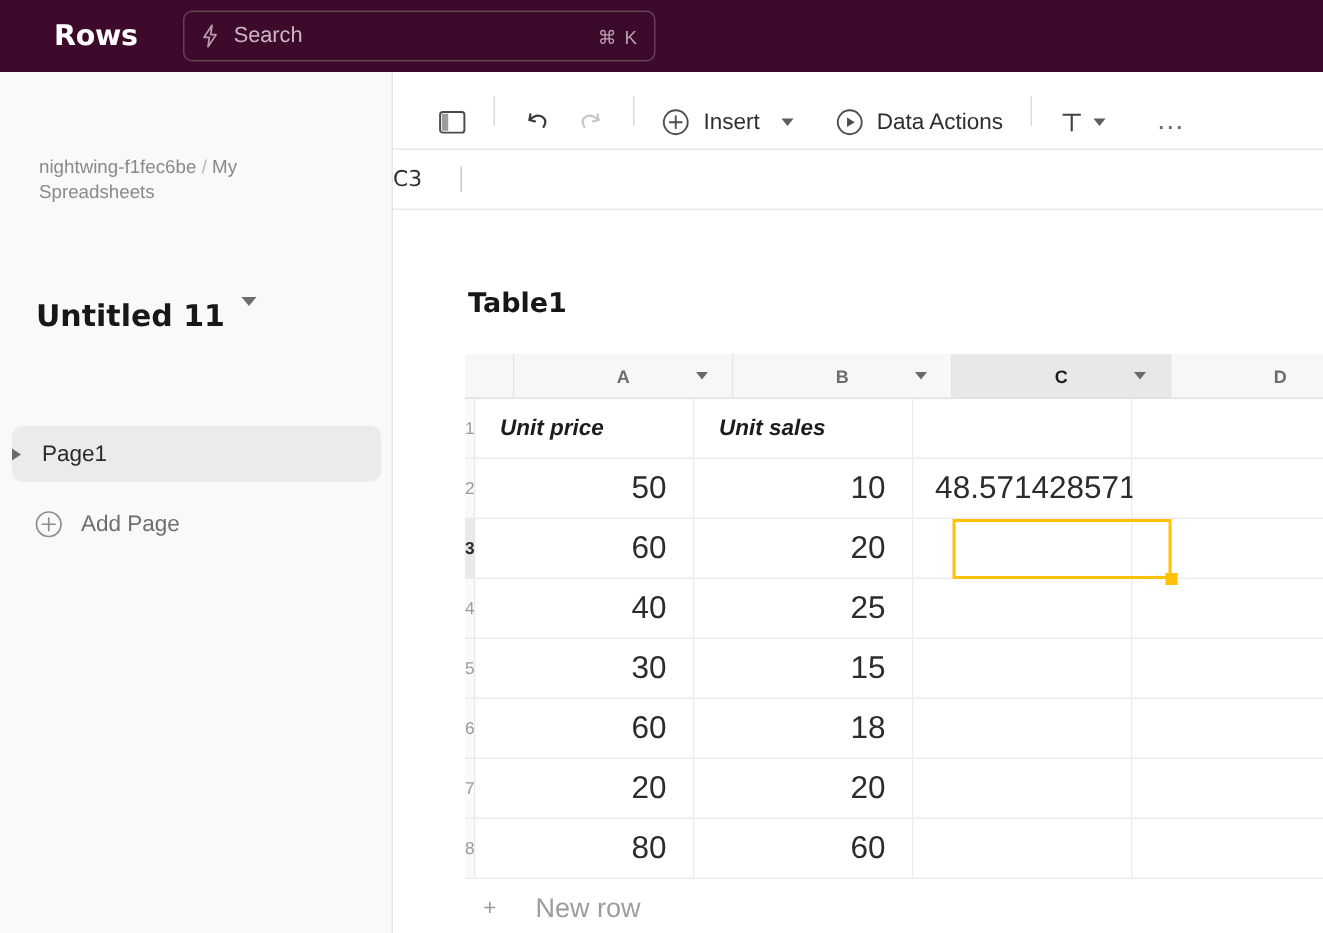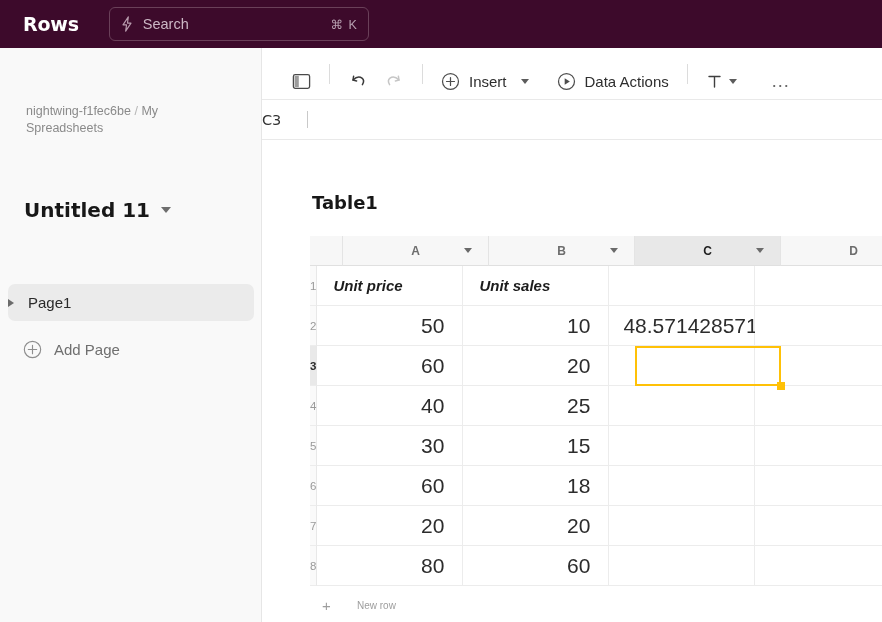--- a/index.html
+++ b/index.html
@@ -12,46 +12,46 @@
   #app { position: relative; width: 882px; height: 622px; }
 
   
   .topbar {
     position: absolute; left: 0; top: 0; width: 882px; height: 48px;
     background: #3D0A2B;
     display: flex; align-items: center;
   }
   .brand {
     color: #ffffff; font-size: 19px; font-weight: bold;
-    letter-spacing: -0.2px; margin-left: 23px;
+    letter-spacing: -0.2px; margin-left: 36px;
     font-family: "DejaVu Sans", sans-serif;
   }
   .searchbox {
-    margin-left: 30px; width: 260px; height: 34px;
+    margin-left: 30px; width: 315px; height: 34px;
     border: 1px solid #6a4059; border-radius: 6px;
     display: flex; align-items: center; padding: 0 10px;
     background: transparent;
   }
   .bolt-icon { width: 14px; height: 16px; flex: none; margin-right: 9px; }
   .search-ph { color: #cbb7c4; font-size: 14.5px; flex: 1; }
   .kbd { color: #b7a0b0; font-size: 12.5px; letter-spacing: 1px; }
 
   
   .sidebar {
     position: absolute; left: 0; top: 48px; width: 262px; height: 574px;
     background: #f9f9f9; border-right: 1px solid #e6e6e6;
   }
   .breadcrumb {
     position: absolute; left: 26px; top: 55px; width: 200px;
     font-size: 12.5px; color: #8a8a8a; line-height: 17px;
   }
   .breadcrumb .sep { color: #b5b5b5; }
   .doc-title-row {
     position: absolute; left: 24px; top: 150px;
-    display: flex; align-items: center; gap: 11px;
+    display: flex; align-items: flex-start; gap: 11px;
   }
   .doc-title { font-size: 20px; font-weight: bold; color: #181818;
     font-family: "DejaVu Sans", sans-serif; }
   .caret-down {
     width: 0; height: 0; border-left: 5px solid transparent;
     border-right: 5px solid transparent; border-top: 6px solid #6e6e6e;
   }
   .page-item {
     position: absolute; left: 8px; top: 236px; width: 246px; height: 37px;
     background: #ebebeb; border-radius: 7px;
@@ -150,21 +150,21 @@
     font-weight: bold; font-style: italic; color: #1c1c1c; font-size: 15px; }
   .txt-left { justify-content: flex-start; padding-left: 14px; }
 
   .newrow {
     display: flex; height: 38px; align-items: center;
   }
   .newrow-plus {
     width: 33px; min-width: 33px; display: flex; align-items: center;
     justify-content: center; font-size: 15px; color: #9d9d9d;
   }
-  .newrow-label { font-size: 10px; color: #9d9d9d; padding-left: 14px; text-align: center; }
+  .newrow-label { font-size: 18px; color: #9d9d9d; padding-left: 14px; text-align: center; }
 
   
   .sel-cell {
     position: absolute; border: 2px solid #FFC107;
     pointer-events: none; background: transparent;
   }
   .fill-handle {
     position: absolute; width: 8px; height: 8px; background: #FFC107;
   }
 </style>

